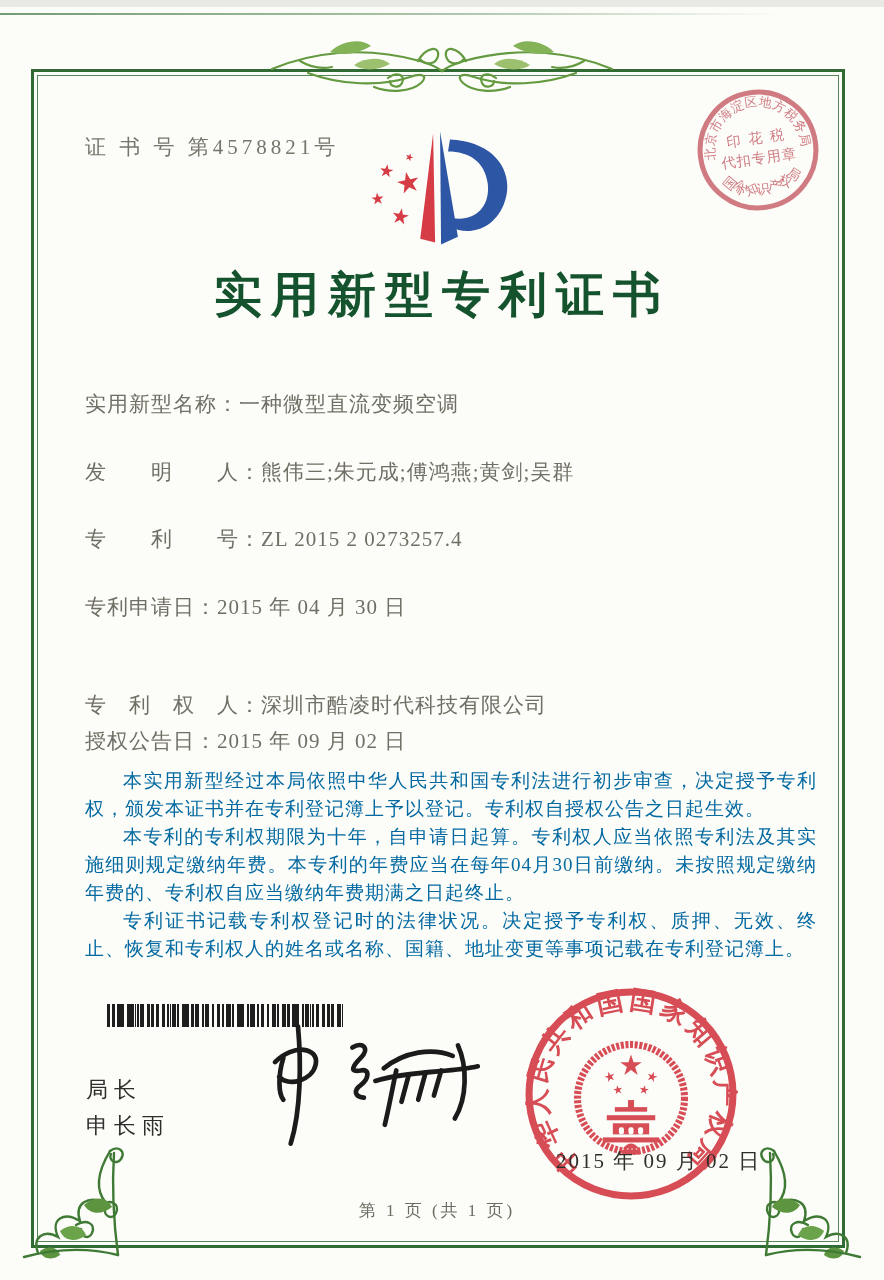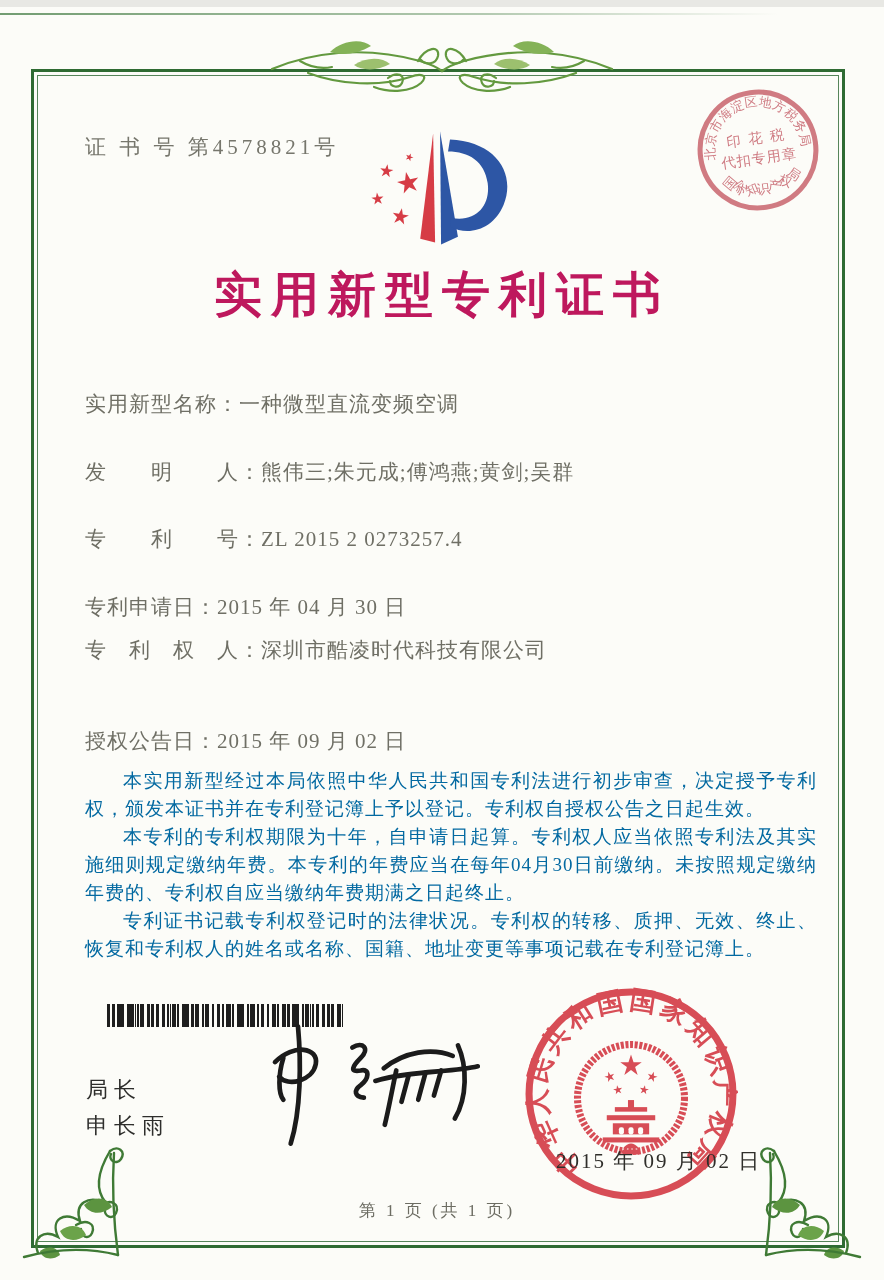--- a/index.html
+++ b/index.html
@@ -15,24 +15,24 @@
   .frame::after{content:"";position:absolute;inset:3px;border:1px solid #56855a;}
   .top-ornament{position:absolute;left:270px;top:24px;width:344px;height:74px;}
   .corner-orn{position:absolute;width:112px;height:118px;}
   .corner-orn.bl{left:14px;top:1138px;}
   .corner-orn.br{left:758px;top:1138px;}
   
   .cert-number{position:absolute;left:85px;top:126px;font-size:21px;color:#76766c;
     letter-spacing:4px;}
   .logo{position:absolute;left:330px;top:114px;width:238px;height:150px;}
   .title{position:absolute;left:0;top:256px;width:100%;text-align:center;
-    font-size:48px;font-weight:600;color:#be185d;letter-spacing:9px;}
+    font-size:48px;font-weight:600;color:#14532d;letter-spacing:9px;}
   
   .field{position:absolute;left:85px;font-size:21px;color:#6f6f65;letter-spacing:1px;white-space:nowrap;}
-  .f0{top:383px}.f1{top:451px}.f2{top:518px}.f3{top:586px}.f4{top:629px}.f5{top:720px}
+  .f0{top:383px}.f1{top:451px}.f2{top:518px}.f3{top:586px}.f4{top:684px}.f5{top:720px}
   
   .body-text{position:absolute;left:85px;top:760px;width:732px;font-size:19px;
     color:#0369a1;line-height:28px;text-align:justify;letter-spacing:1px;}
   .body-text p{margin:0;text-indent:2em;}
   
   .barcode{position:absolute;left:107px;top:997px;width:236px;height:23px;
     background:
       repeating-linear-gradient(90deg,#1e1e1e 0 2px,transparent 2px 5px),
       repeating-linear-gradient(90deg,#1e1e1e 0 1px,transparent 1px 7px),
       repeating-linear-gradient(90deg,#1e1e1e 0 3px,transparent 3px 11px);}
@@ -126,21 +126,21 @@
   <div class="field f4">
     <span>专　利　权　人：</span><span>深圳市酷凌时代科技有限公司</span>
   </div>
   <div class="field f5">
     <span>授权公告日：</span><span>2015 年 09 月 02 日</span>
   </div>
 
   <div class="body-text">
     <p>本实用新型经过本局依照中华人民共和国专利法进行初步审查，决定授予专利权，颁发本证书并在专利登记簿上予以登记。专利权自授权公告之日起生效。</p>
     <p>本专利的专利权期限为十年，自申请日起算。专利权人应当依照专利法及其实施细则规定缴纳年费。本专利的年费应当在每年04月30日前缴纳。未按照规定缴纳年费的、专利权自应当缴纳年费期满之日起终止。</p>
-    <p>专利证书记载专利权登记时的法律状况。专利权的转移、质押、无效、终止、恢复和专利权人的姓名或名称、国籍、地址变更等事项记载在专利登记簿上。</p>
+    <p>专利证书记载专利权登记时的法律状况。决定授予专利权、质押、无效、终止、恢复和专利权人的姓名或名称、国籍、地址变更等事项记载在专利登记簿上。</p>
   </div>
 
   <div class="barcode"></div>
 
   <div class="director d-title">局长</div>
   <div class="director d-name">申长雨</div>
 
   <svg class="signature" viewBox="0 0 220 120">
     <g stroke="#1b1b1b" stroke-width="4.5" fill="none" stroke-linecap="round" stroke-linejoin="round">
       <path d="M30,36 C25,52 25,70 30,76"></path>

